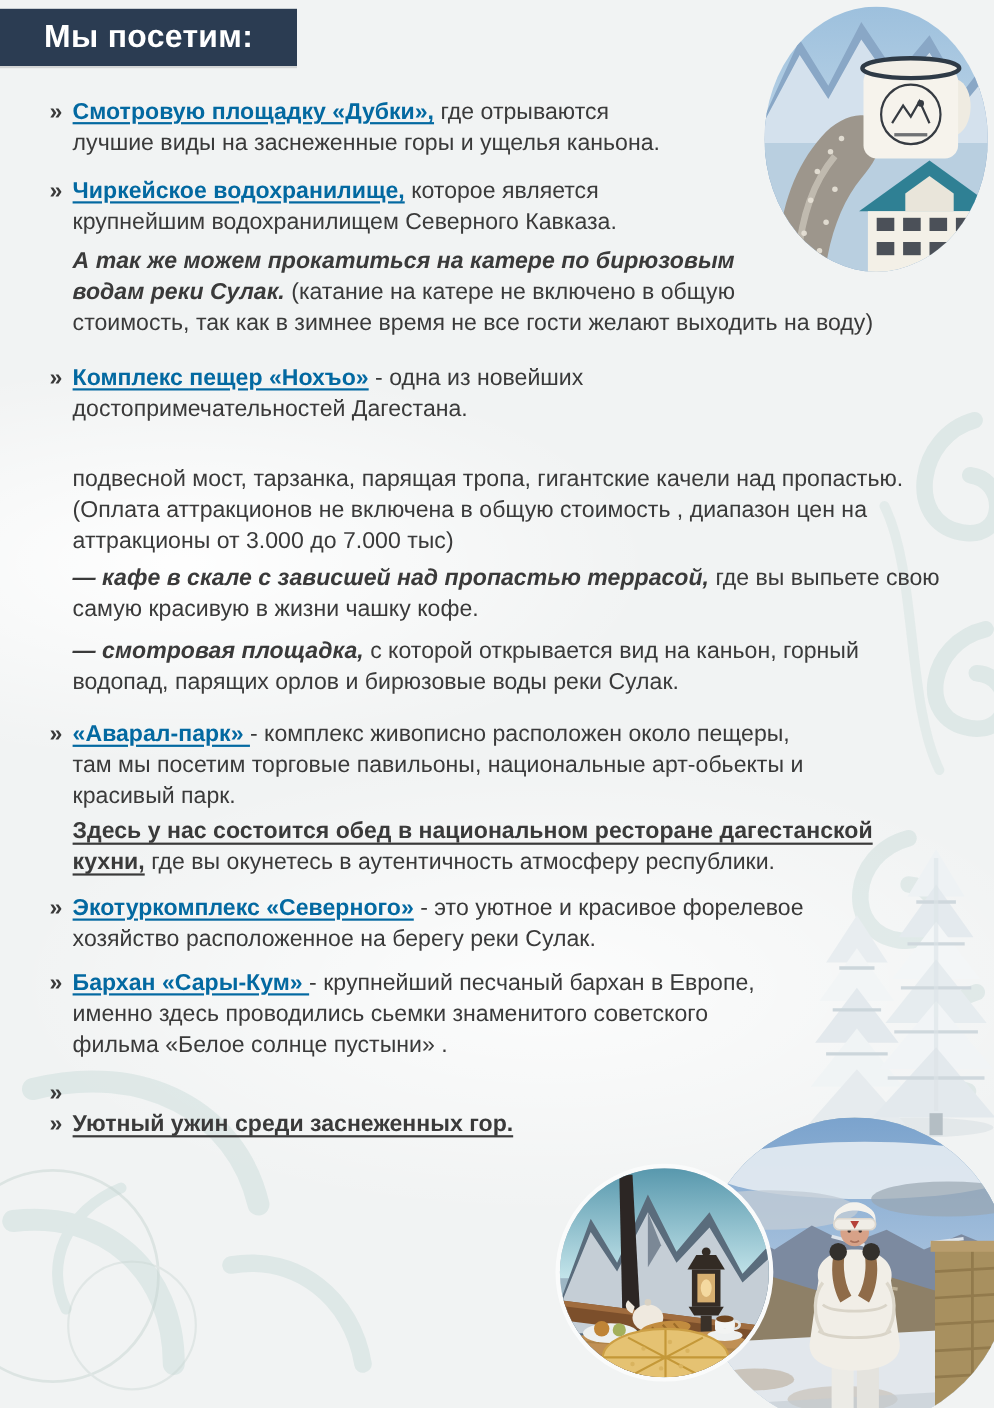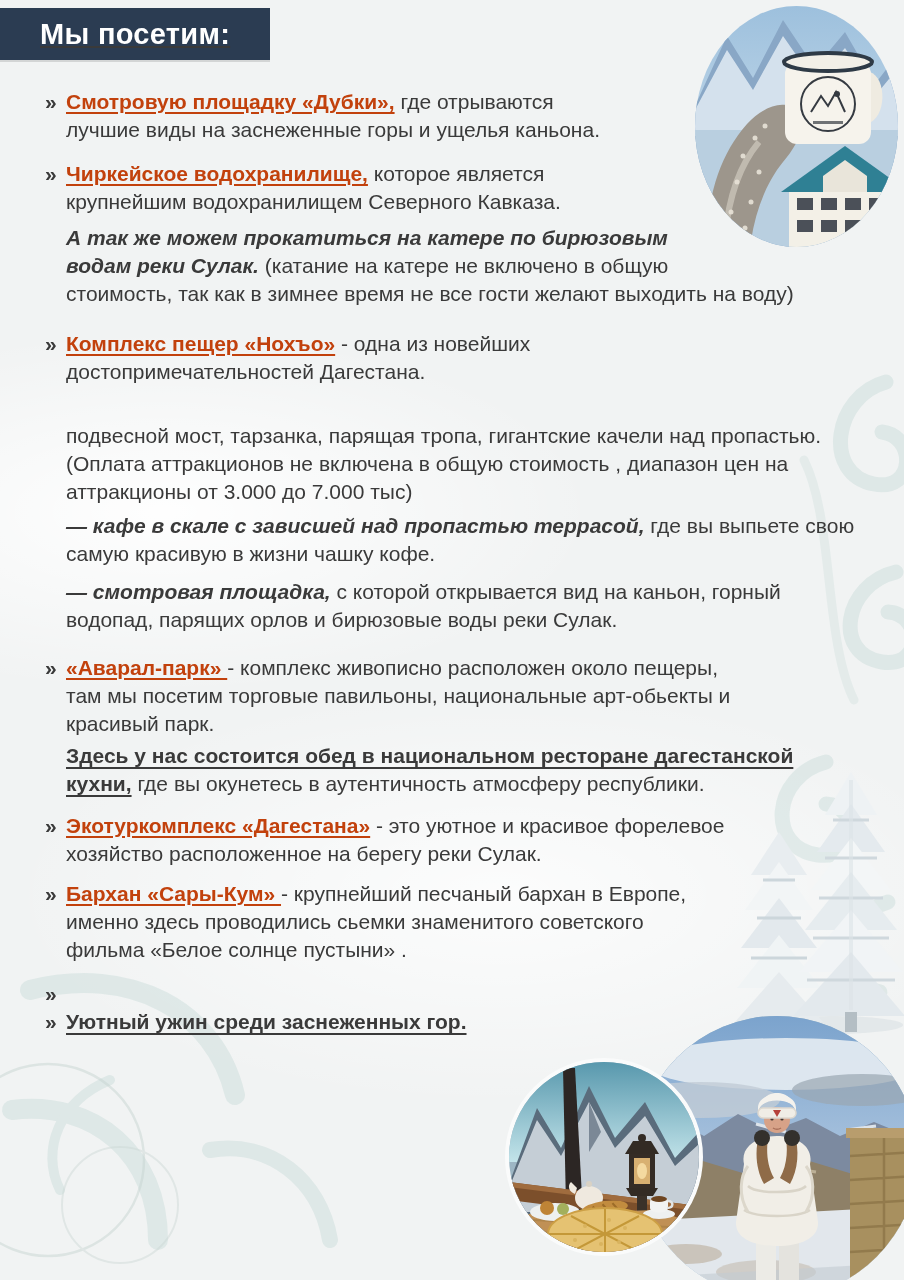--- a/index.html
+++ b/index.html
@@ -13,33 +13,32 @@
   }
   .layer{position:absolute;}
   
   .orn{opacity:.16;}
   .orn-rings{opacity:.45;}
   
   .banner{
     position:absolute;left:0;top:8px;width:270px;height:52px;
     background:#2b3c52;z-index:6;
     box-shadow:0 2px 0 rgba(0,0,0,.12);
-    text-decoration:underline;
   }
   .banner h1{
     margin:0;padding-left:40px;line-height:52px;font-size:29px;
     color:#ffffff;font-weight:bold;letter-spacing:.3px;
   }
   
   .content{position:absolute;left:45px;top:88px;width:860px;z-index:5;}
   .item{display:flex;}
   .mk{flex:none;width:21px;font-weight:bold;font-size:21px;line-height:28px;color:#3a3a3a;}
   .body{flex:1;min-width:0;}
   .para{margin:0;white-space:pre-line;font-size:21px;line-height:28px;}
-  a.link{color:#c2410c;font-weight:bold;text-decoration:underline;text-underline-offset:3px;cursor:pointer;}
+  a.link{color:#0369a1;font-weight:bold;text-decoration:underline;text-underline-offset:3px;cursor:pointer;}
   .bi{font-weight:bold;font-style:italic;}
   .bu{font-weight:bold;text-decoration:underline;text-underline-offset:4px;}
   
   .photo-top{left:695px;top:6px;width:203px;height:241px;z-index:2;}
   .photo-trees{left:733px;top:760px;width:172px;height:275px;z-index:1;}
   .circle{border-radius:50%;overflow:hidden;box-sizing:border-box;}
   .photo-terrace{left:505px;top:1058px;width:198px;height:198px;border:4px solid #fafbfb;z-index:3;background:#9db6c4;}
   .photo-woman{left:636px;top:1016px;width:282px;height:282px;z-index:2;background:#9db6c4;}
   svg{display:block;}
 </style>
@@ -316,21 +315,21 @@
 там мы посетим торговые павильоны, национальные арт-обьекты и
 красивый парк.</span></p>
       <p class="para" style="margin-bottom:14px"><span class="bu">Здесь у нас состоится обед в национальном ресторане дагестанской
 кухни,</span><span> где вы окунетесь в аутентичность атмосферу республики.</span></p>
     </div>
   </div>
 
   <div class="item">
     <span class="mk">»</span>
     <div class="body">
-      <p class="para" style="margin-bottom:12px"><a class="link">Экотуркомплекс «Дагестана»</a><span> - это уютное и красивое форелевое
+      <p class="para" style="margin-bottom:12px"><a class="link">Экотуркомплекс «Северного»</a><span> - это уютное и красивое форелевое
 хозяйство расположенное на берегу реки Сулак.</span></p>
     </div>
   </div>
 
   <div class="item">
     <span class="mk">»</span>
     <div class="body">
       <p class="para" style="margin-bottom:16px"><a class="link">Бархан «Сары-Кум» </a><span>- крупнейший песчаный бархан в Европе,
 именно здесь проводились сьемки знаменитого советского
 фильма «Белое солнце пустыни» .</span></p>

